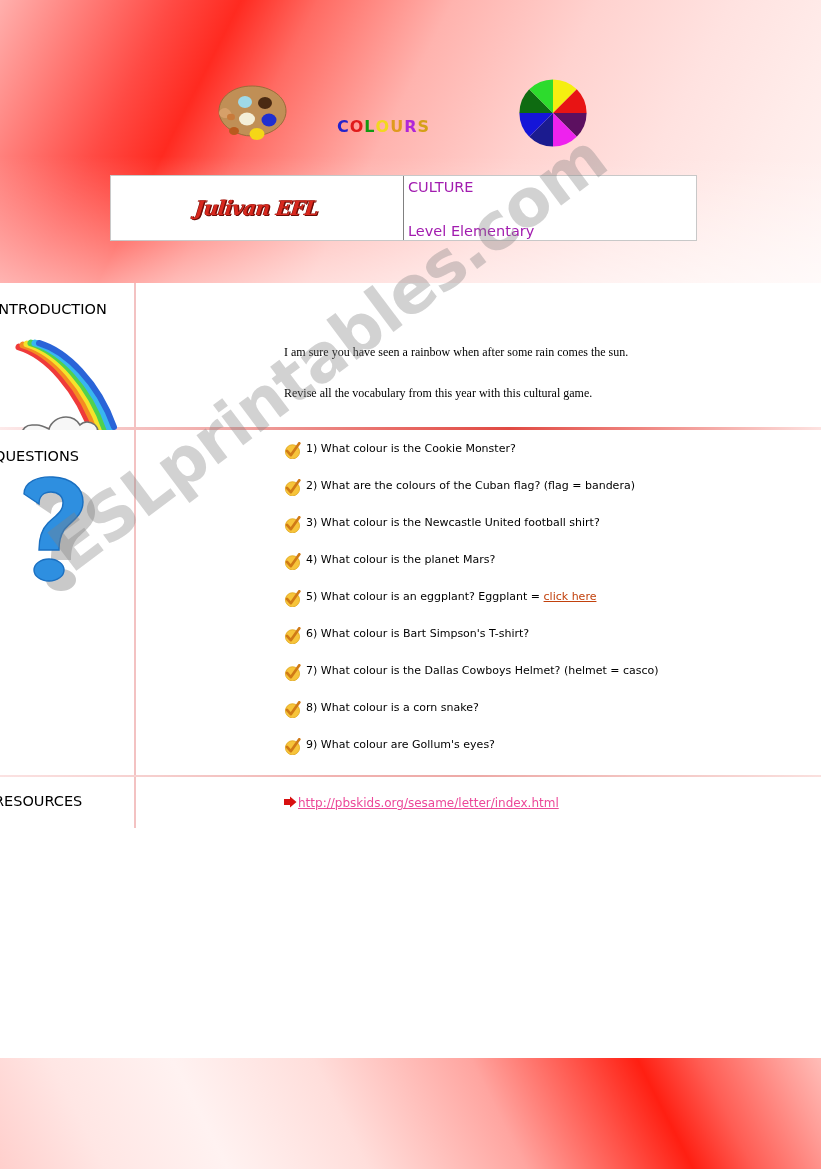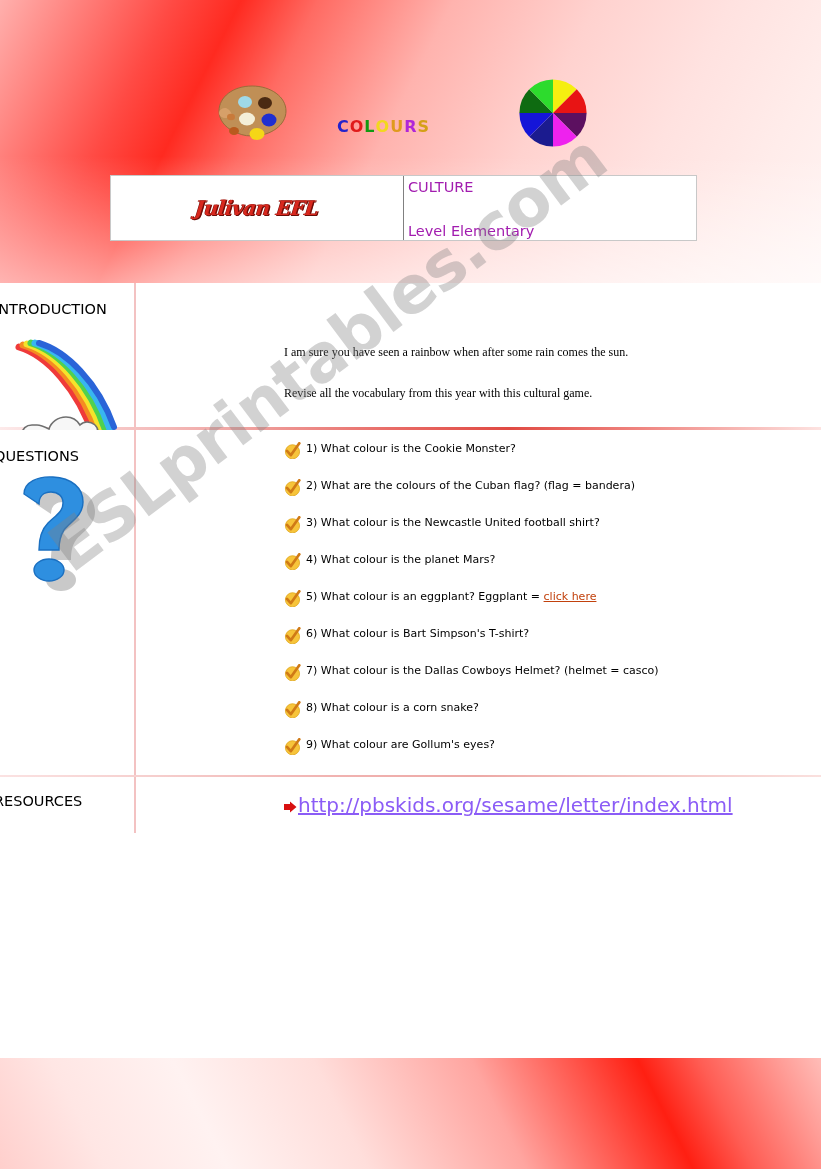--- a/index.html
+++ b/index.html
@@ -132,21 +132,21 @@
   }
   .q-item:last-child{margin-bottom:6px;}
   .check{position:absolute;left:0;top:0px;width:17px;height:17px;}
   .qmark{position:absolute;left:4px;top:46px;width:118px;height:122px;}
   .inline-link{text-decoration:underline;color:#c2410c;}
 
   
   .res-body{padding:16px 0 16px 148px;}
   .res-link{
     font-family:"DejaVu Sans", sans-serif;
-    font-size:20px;color:#8b5cf6;text-decoration:underline;
+    font-size:12px;color:#ec4899;text-decoration:underline;
     white-space:nowrap;
   }
   .arrow{display:inline-block;vertical-align:-1px;margin-right:1px;}
 
   
   .watermark{
     position:absolute;left:58px;top:518px;
     font-family:"DejaVu Sans", sans-serif;
     font-size:66px;font-weight:bold;
     color:rgba(130,130,130,0.36);

